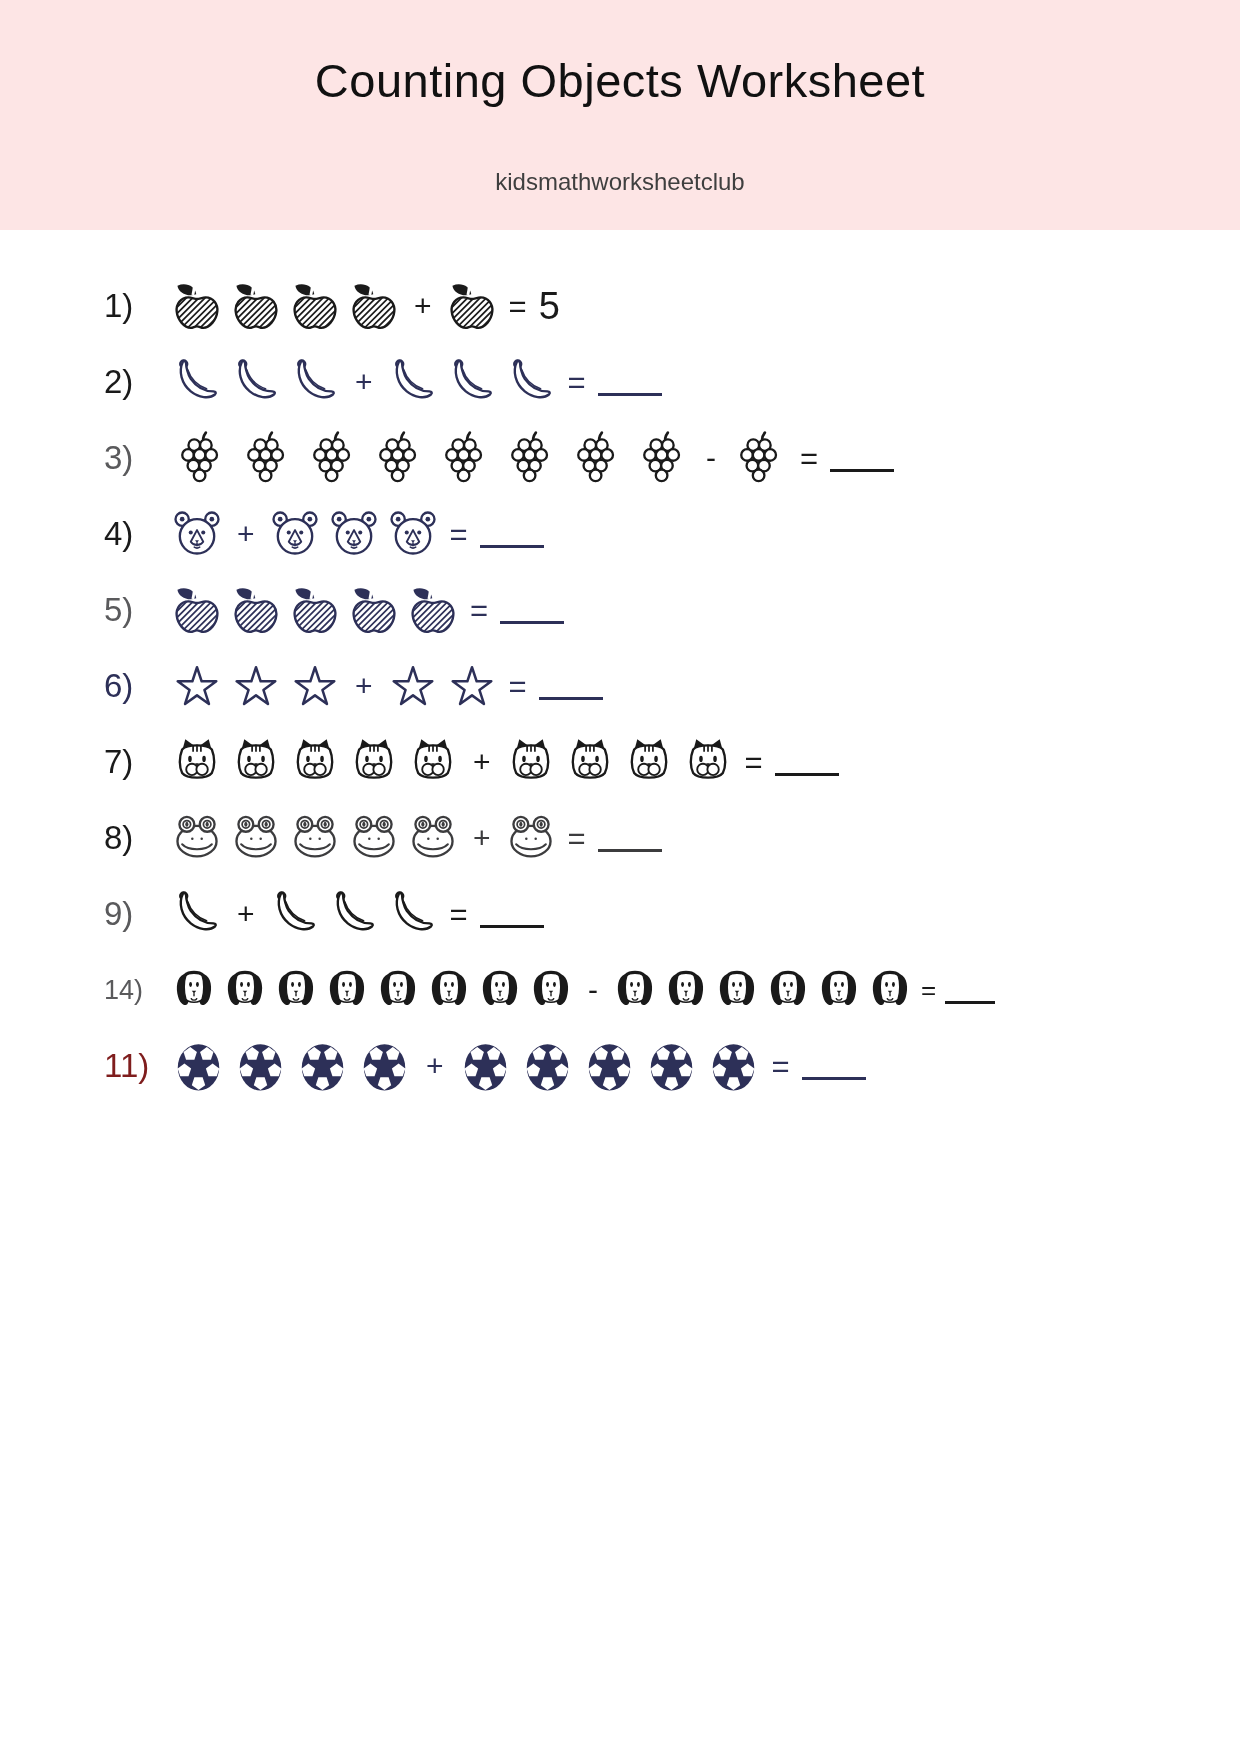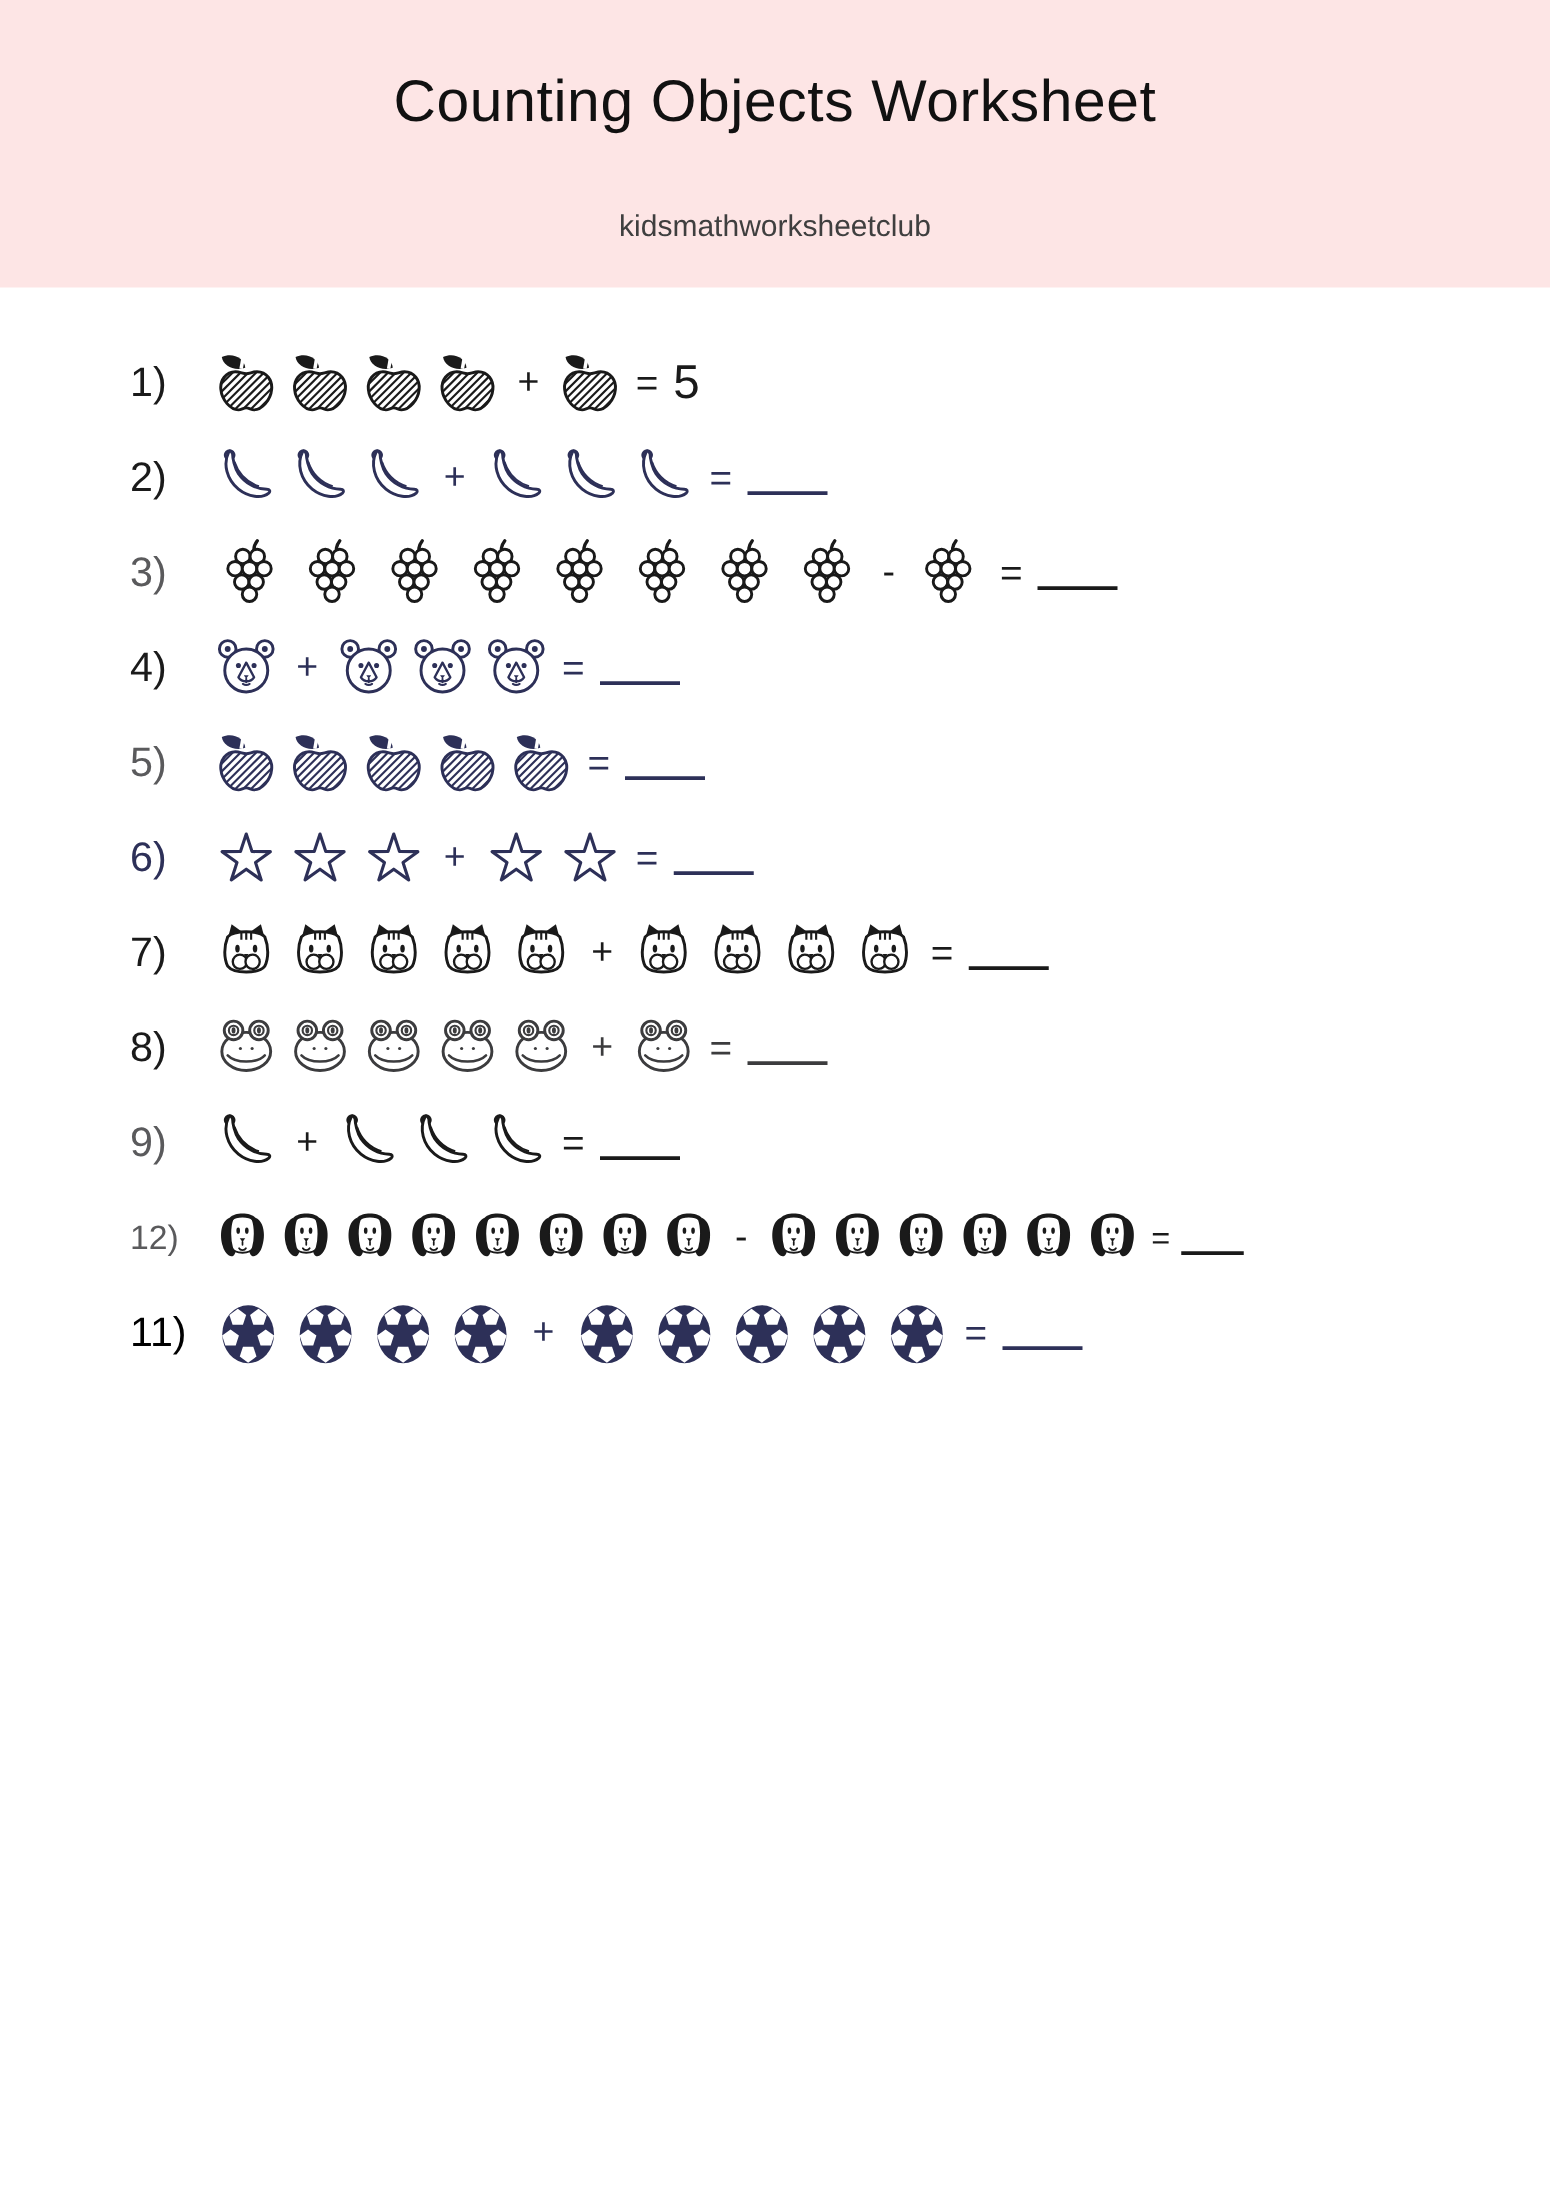--- a/index.html
+++ b/index.html
@@ -419,21 +419,21 @@
           <svg class="icon" viewBox="0 0 64 64" data-name="banana-icon">
             <use href="#sym-banana" xlink:href="#sym-banana"></use>
           </svg>
         </span>
       </span>
     <span class="eq" data-name="equals-sign">=</span>
 
     <span class="blank" data-name="answer-blank"></span>
   </div>
     <div class="row small" data-name="problem-row" style="color: rgb(26, 26, 26);">
-    <span class="num" data-name="problem-number" style="color: rgb(90, 90, 92);">12)</span>
+    <span class="num" data-name="problem-number" style="color: rgb(90, 90, 92);">14)</span>
     <span class="groups" data-name="icon-groups">
         <span class="icons" data-name="icon-group">
           <svg class="icon" viewBox="0 0 64 64" data-name="dog-icon">
             <use href="#sym-dog" xlink:href="#sym-dog"></use>
           </svg>
           <svg class="icon" viewBox="0 0 64 64" data-name="dog-icon">
             <use href="#sym-dog" xlink:href="#sym-dog"></use>
           </svg>
           <svg class="icon" viewBox="0 0 64 64" data-name="dog-icon">
             <use href="#sym-dog" xlink:href="#sym-dog"></use>
@@ -474,21 +474,21 @@
           <svg class="icon" viewBox="0 0 64 64" data-name="dog-icon">
             <use href="#sym-dog" xlink:href="#sym-dog"></use>
           </svg>
         </span>
       </span>
     <span class="eq" data-name="equals-sign">=</span>
 
     <span class="blank" data-name="answer-blank"></span>
   </div>
     <div class="row" data-name="problem-row" style="color: rgb(45, 48, 88);">
-    <span class="num" data-name="problem-number" style="color: #000000;">11)</span>
+    <span class="num" data-name="problem-number" style="color: #7f1d1d;">11)</span>
     <span class="groups" data-name="icon-groups">
         <span class="icons" data-name="icon-group">
           <svg class="icon" viewBox="0 0 64 64" data-name="soccer-ball-icon">
             <use href="#sym-soccer-ball" xlink:href="#sym-soccer-ball"></use>
           </svg>
           <svg class="icon" viewBox="0 0 64 64" data-name="soccer-ball-icon">
             <use href="#sym-soccer-ball" xlink:href="#sym-soccer-ball"></use>
           </svg>
           <svg class="icon" viewBox="0 0 64 64" data-name="soccer-ball-icon">
             <use href="#sym-soccer-ball" xlink:href="#sym-soccer-ball"></use>

